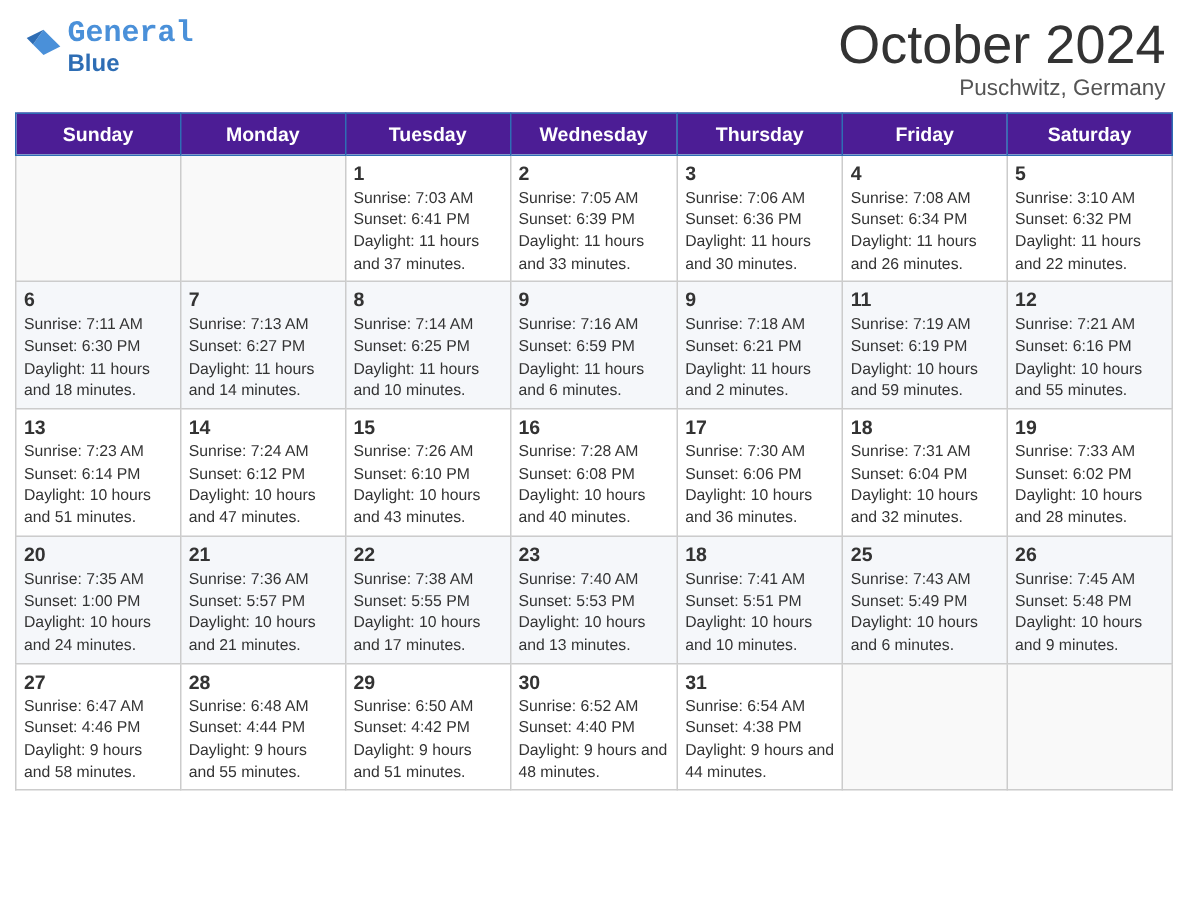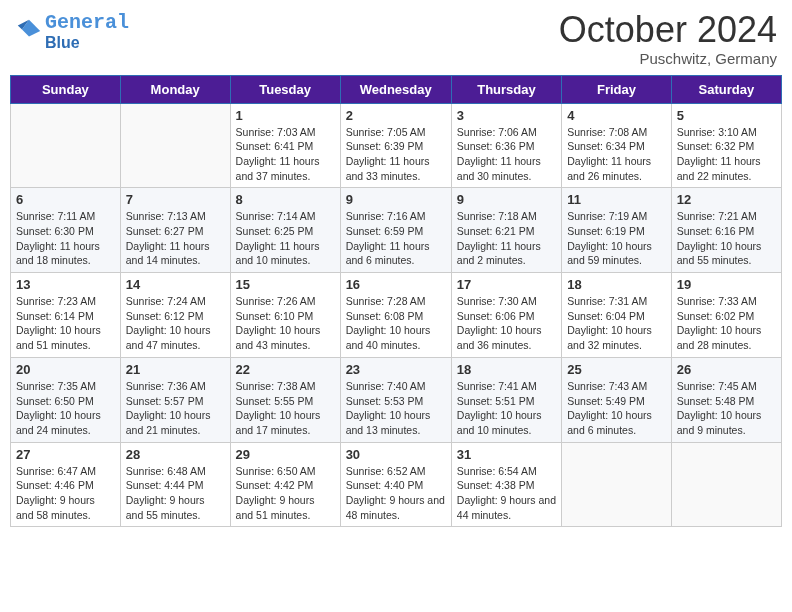--- a/index.html
+++ b/index.html
@@ -277,21 +277,21 @@
             <div>Sunset: 6:02 PM</div>
             <div>Daylight: 10 hours and 28 minutes.</div>
           </div>
         </td>
       </tr>
       <tr>
         <td>
           <span class="day-num">20</span>
           <div class="day-info">
             <div>Sunrise: 7:35 AM</div>
-            <div>Sunset: 6:50 PM</div>
+            <div>Sunset: 1:00 PM</div>
             <div>Daylight: 10 hours and 24 minutes.</div>
           </div>
         </td>
         <td>
           <span class="day-num">21</span>
           <div class="day-info">
             <div>Sunrise: 7:36 AM</div>
             <div>Sunset: 5:57 PM</div>
             <div>Daylight: 10 hours and 21 minutes.</div>
           </div>

